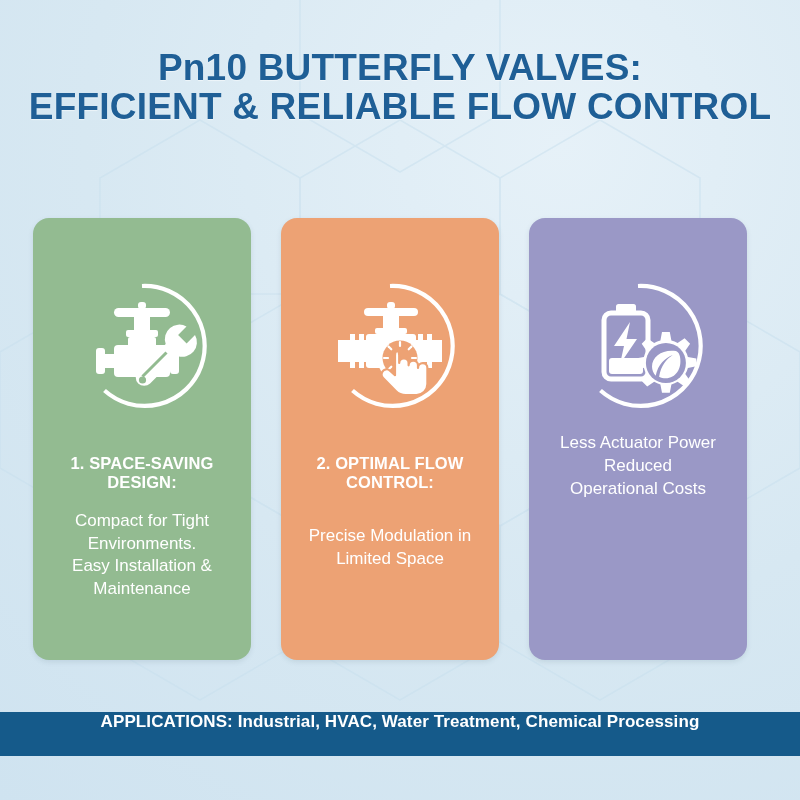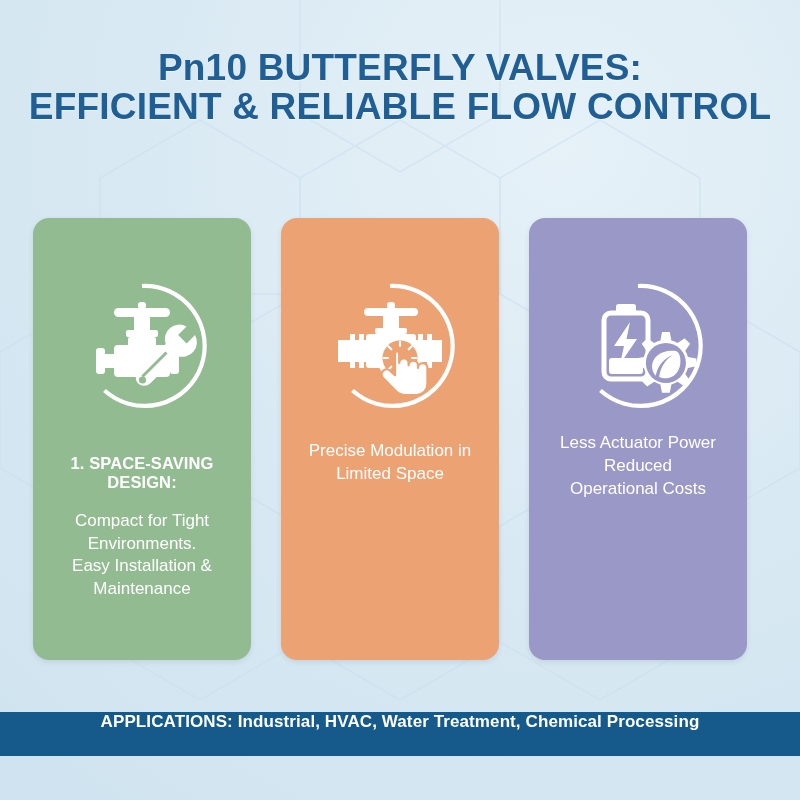--- a/index.html
+++ b/index.html
@@ -93,21 +93,21 @@
   .card-body {
     margin-top: 18px;
     width: 196px;
     text-align: center;
     color: #ffffff;
     font-size: 17px;
     font-weight: 400;
     line-height: 1.34;
     white-space: pre-line;
   }
-  .card-2 .card-body { margin-top: 26px; }
+  .card-2 .card-body { margin-top: 33px; }
   .card-3 .card-body { }
 
   .footer-bar {
     position: absolute;
     left: 0;
     top: 712px;
     width: 800px;
     height: 44px;
     background: #155a8a;
     display: flex;
@@ -224,20 +224,21 @@
             <line x1="62" y1="80" x2="66" y2="80"></line>
             <line x1="66.5" y1="91.5" x2="69.3" y2="88.7"></line>
             <line x1="78" y1="96" x2="78" y2="92"></line>
           </g>
 
           <g fill="#ffffff" stroke="#eda274" stroke-width="2.2" stroke-linejoin="round">
             <path d="M78 72 c-3 0 -5 2.4 -5 5.2 l0 20 -5 -4.6 c-2.4 -2.2 -6 -1.6 -7.6 1 c-1.3 2.2 -0.9 4.9 0.9 6.7 l12.5 12.6 c2.6 2.6 6.2 4.1 9.9 4.1 l10.8 0 c6 0 10.9 -4.9 10.9 -10.9 l0 -16.2 c0 -2.6 -2.1 -4.7 -4.7 -4.7 c-2.6 0 -4.7 2.1 -4.7 4.7 l0 -2.6 c0 -2.6 -2.1 -4.7 -4.7 -4.7 c-2.6 0 -4.7 2.1 -4.7 4.7 l0 -2.3 c0 -2.6 -2.1 -4.7 -4.7 -4.7 c-2.6 0 -4.7 2.1 -4.7 4.7 l0 -7.8 c0 -2.8 -2 -5.2 -5 -5.2 z"></path>
           </g>
         </svg>
       </div>
+      <div class="card-heading">2. OPTIMAL FLOW CONTROL:</div>
       <div class="card-body">Precise Modulation in
 Limited Space</div>
     </div>
 
     <div class="card card-3">
       <div class="card-icon">
         <svg viewBox="0 0 136 136" aria-hidden="true">
           <g fill="none" stroke="#ffffff" stroke-width="4.2">
             <path d="M68 8 A60 60 0 1 1 30.5 112.5"></path>
           </g>

